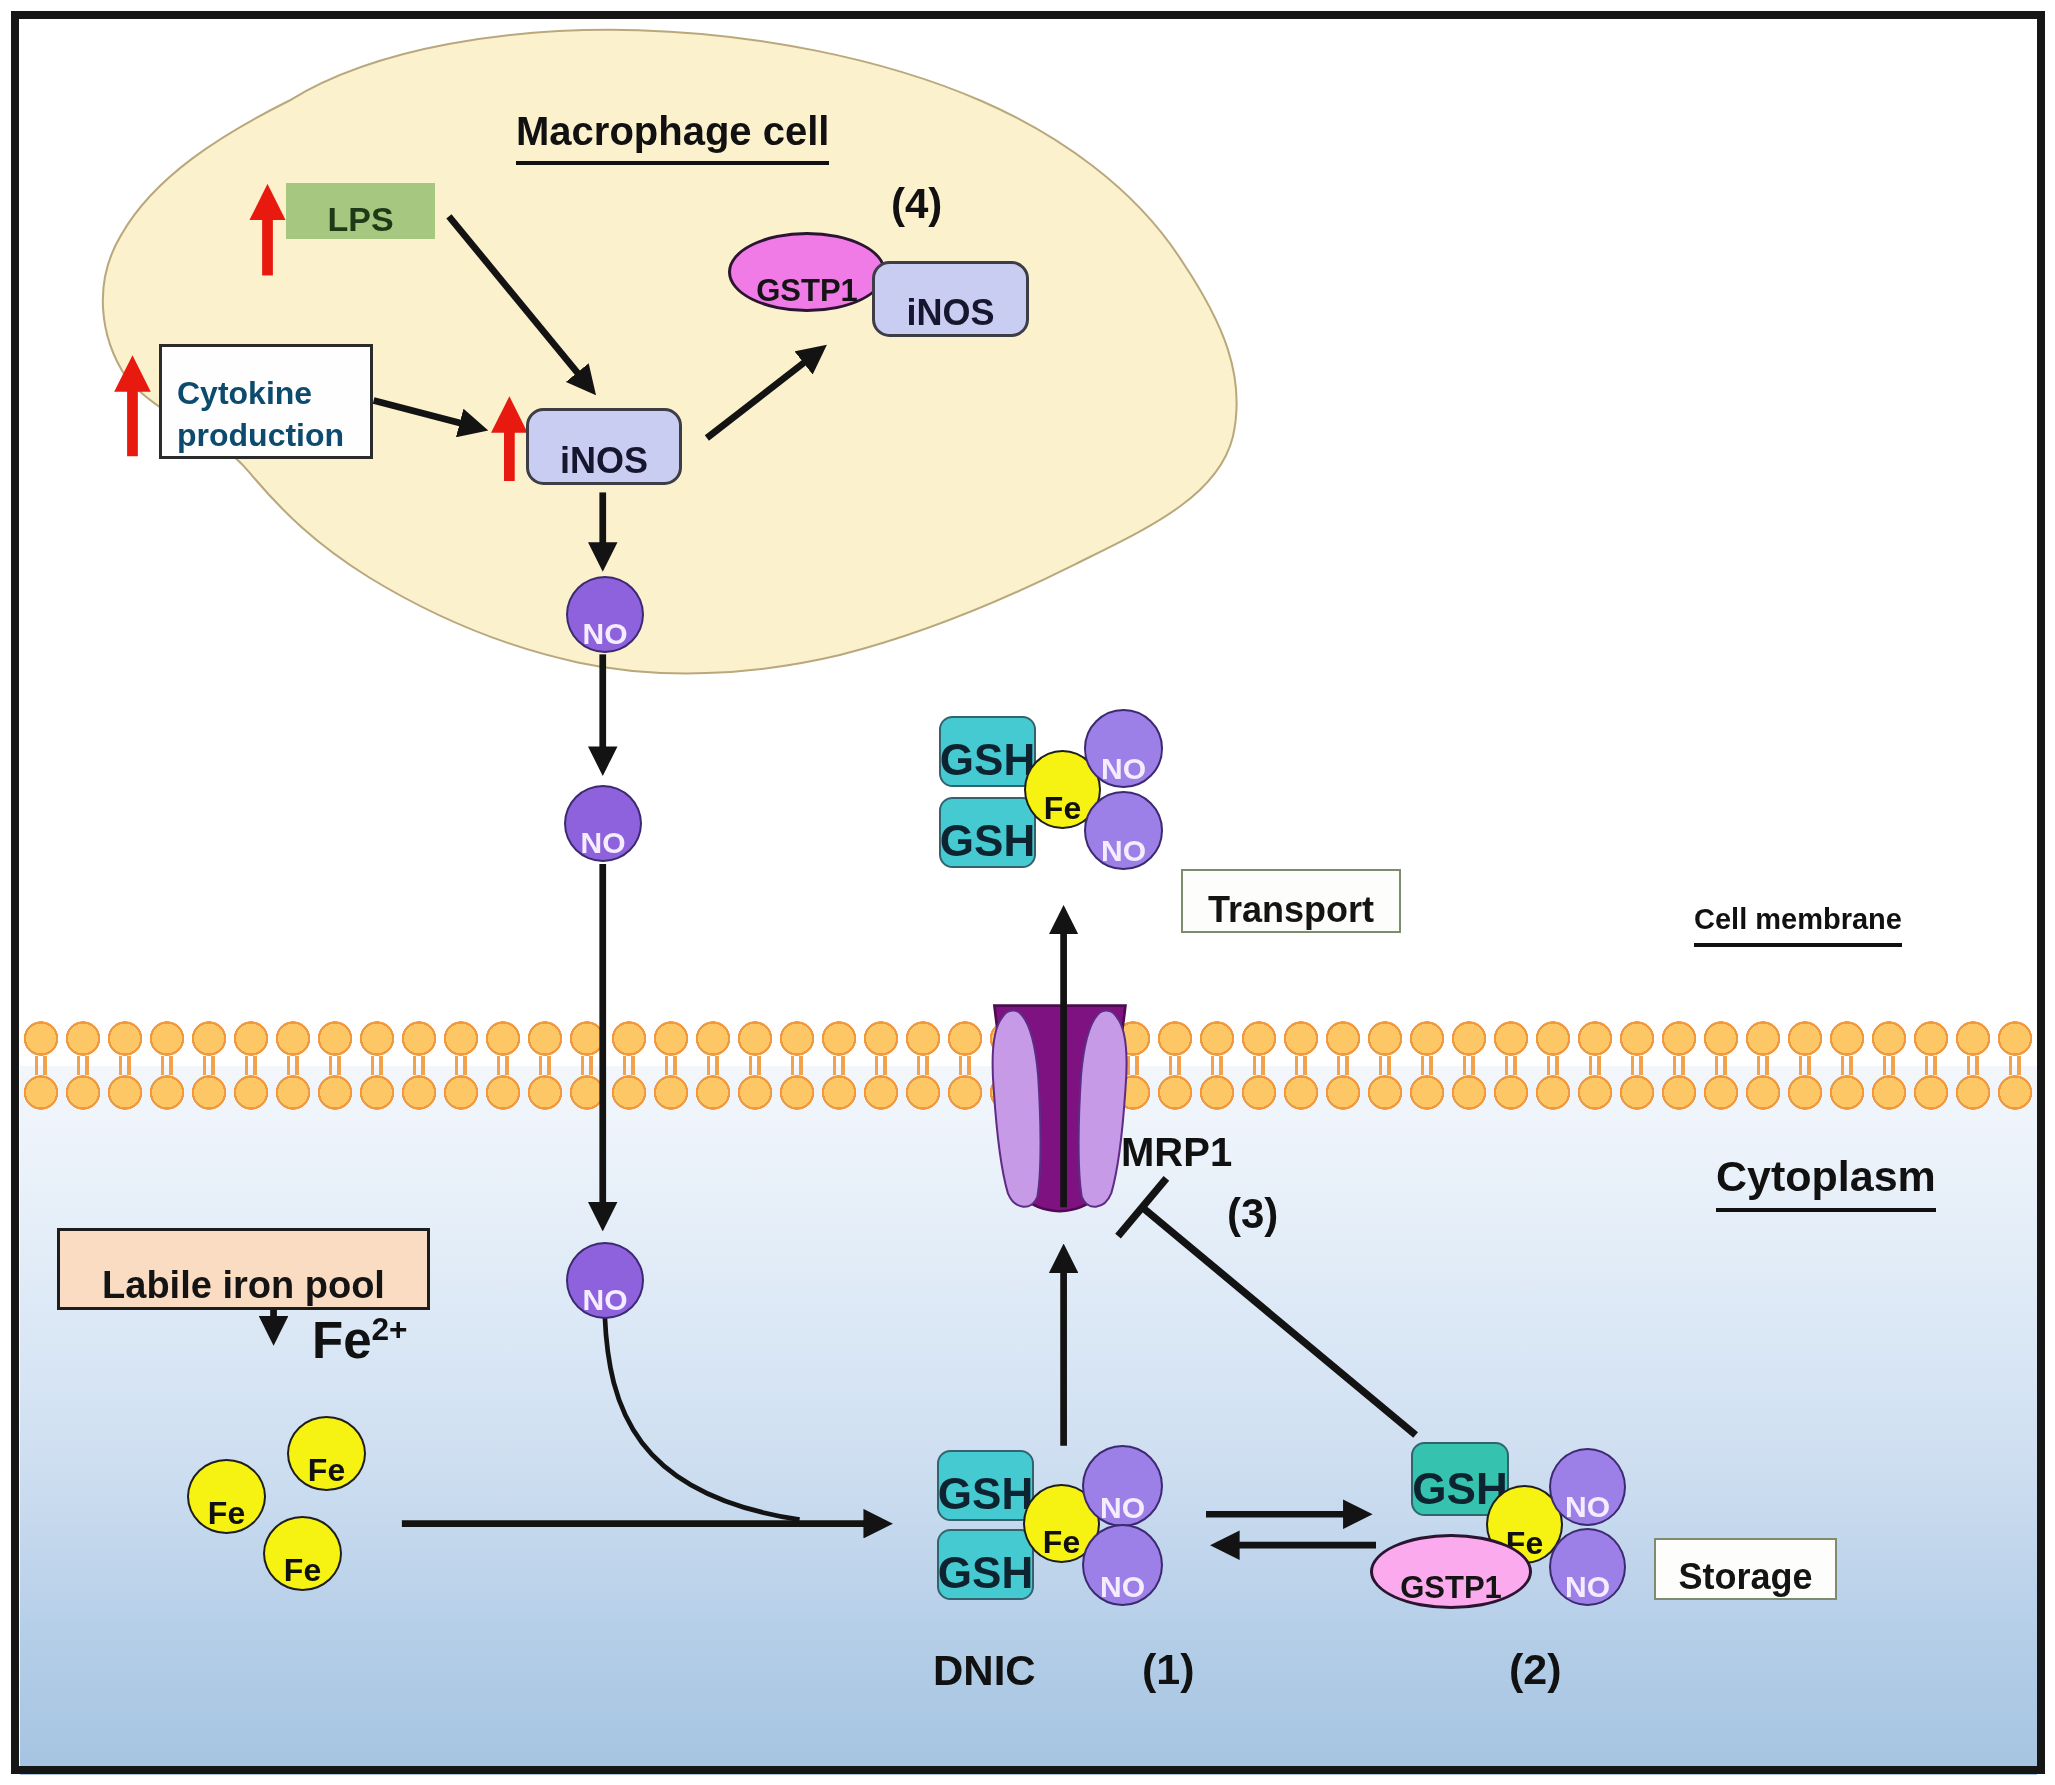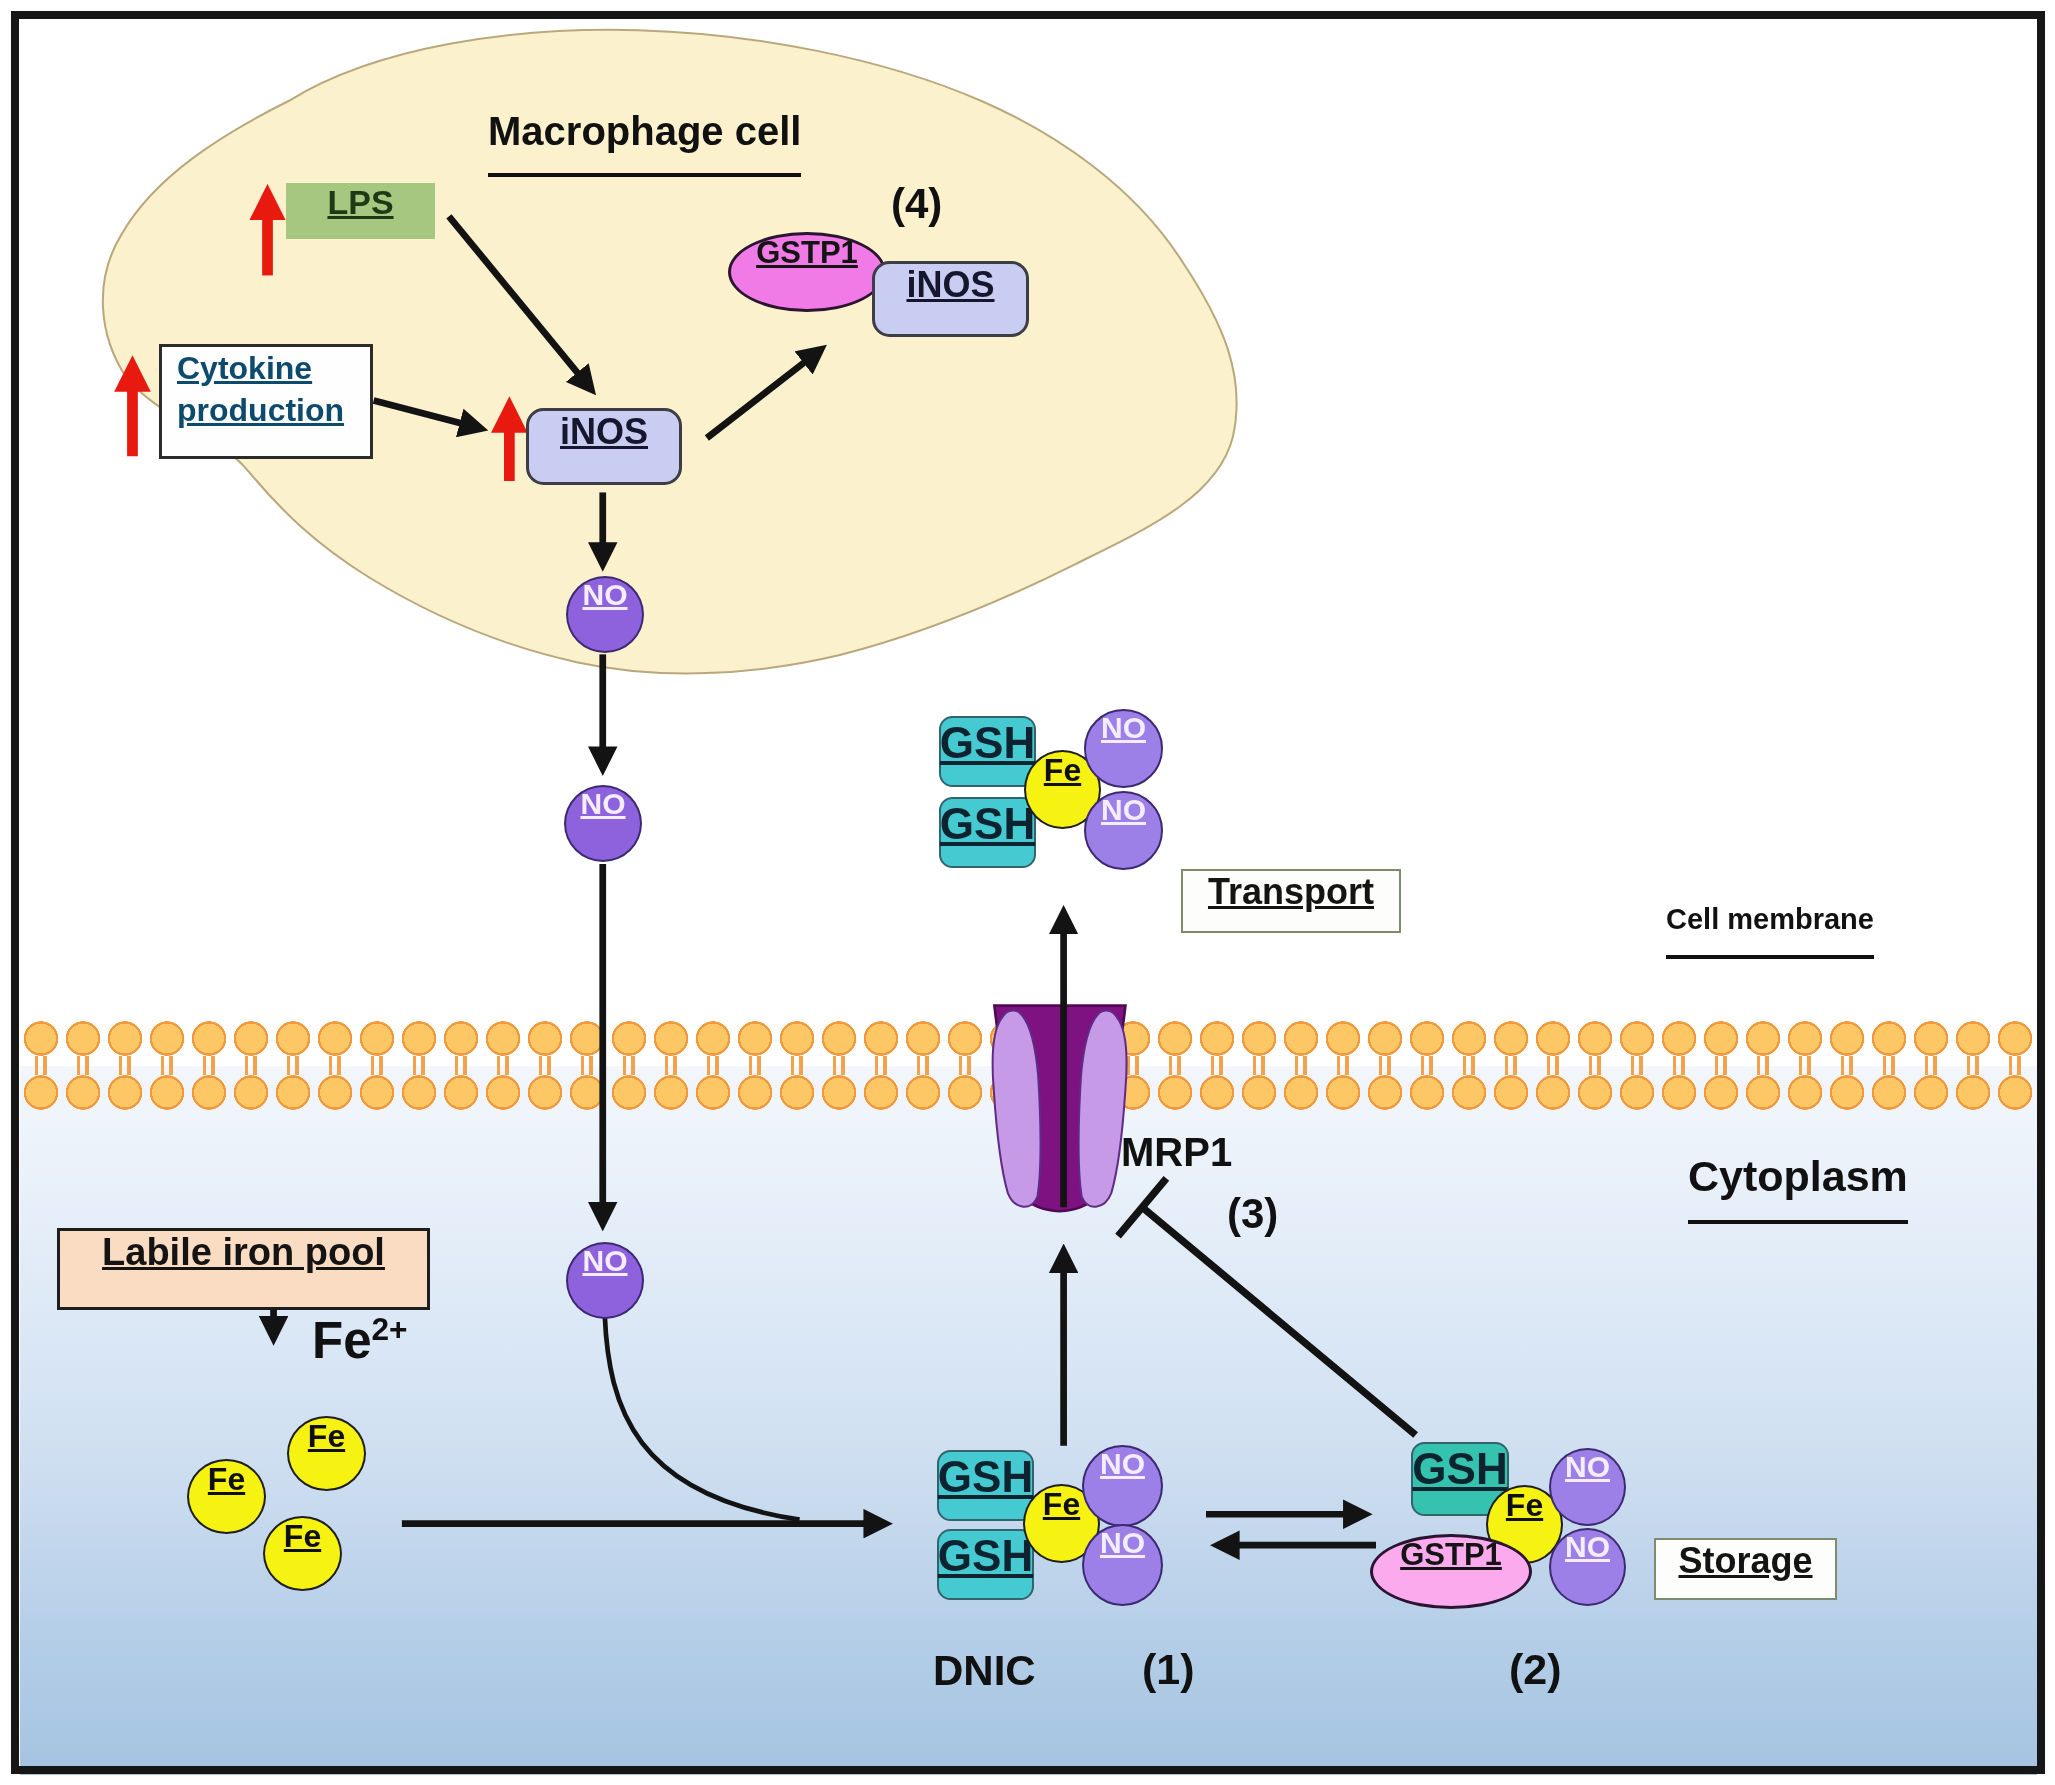--- a/index.html
+++ b/index.html
@@ -23,41 +23,41 @@
     background-size:42px 35px; background-repeat:repeat-x;
   }
   .membrane .tails {
     height:19px;
     background-image:repeating-linear-gradient(90deg,
       rgba(0,0,0,0) 0 15px, #f2a24b 15px 18px, rgba(0,0,0,0) 18px 23.5px,
       #f2a24b 23.5px 27px, rgba(0,0,0,0) 27px 42px);
   }
 
   
-  .abs { position:absolute; display:flex; align-items:flex-start; justify-content:center;text-decoration:underline; }
+  .abs { position:absolute; display:flex; align-items:flex-end; justify-content:center; }
   .lps-box { background:#a5c77f; border:none; color:#1c3a16; font-size:34px; font-weight:bold; }
   .cytokine-box { background:#fefefe; border:3.4px solid #2b2b2b; color:#0c4a6e;
      font-size:32px; font-weight:bold; line-height:1.32; justify-content:flex-start; padding-left:15px; }
   .inos-box { background:#c9cdf1; border:3.4px solid #3d3d46; border-radius:17.5px;
      color:#16162e; font-size:36px; font-weight:bold; }
   .gstp1 { border-radius:50%; border:3.4px solid #2a1430; color:#141414; font-size:31px; font-weight:bold; }
   .gstp1-magenta { background:#f07ae6; }
   .gstp1-pink { background:#fcaaee; }
   .no-circle { border-radius:50%; background:#8d62dc; border:2.7px solid #3c2a71;
      color:#f4ecff; font-size:30px; font-weight:bold; }
   .no-light { background:#9d7fe8; }
   .fe-circle { border-radius:50%; background:#f6f312; border:2.7px solid #1e1e1e;
      color:#101010; font-size:32px; font-weight:bold; }
   .gsh-box { background:#45cad2; border:2.7px solid #33646e; border-radius:13.4px;
      color:#0e2330; font-size:44px; font-weight:bold; }
   .gsh-green { background:#35c2ae; }
   .labile-box { background:#fadcc2; border:3.4px solid #1d1d1d; font-size:38px; font-weight:bold; color:#141414; }
   .tag-box { background:#fdfefb; border:2.7px solid #7d8c6f; font-size:36px; font-weight:bold; color:#141414; }
   .lbl { position:absolute; font-weight:bold; color:#111; white-space:nowrap; }
-  .underlined { border-bottom:4.7px solid #111; padding-bottom:19px; }
+  .underlined { border-bottom:4.7px solid #111; padding-bottom:7px;margin-left:28px; }
   sup.ion { font-size:0.62em; vertical-align:super; }
 </style>
 </head>
 <body>
 
 <div class="canvas">
 
   <div class="cytoplasm-bg"></div>
 
   <div class="membrane">

